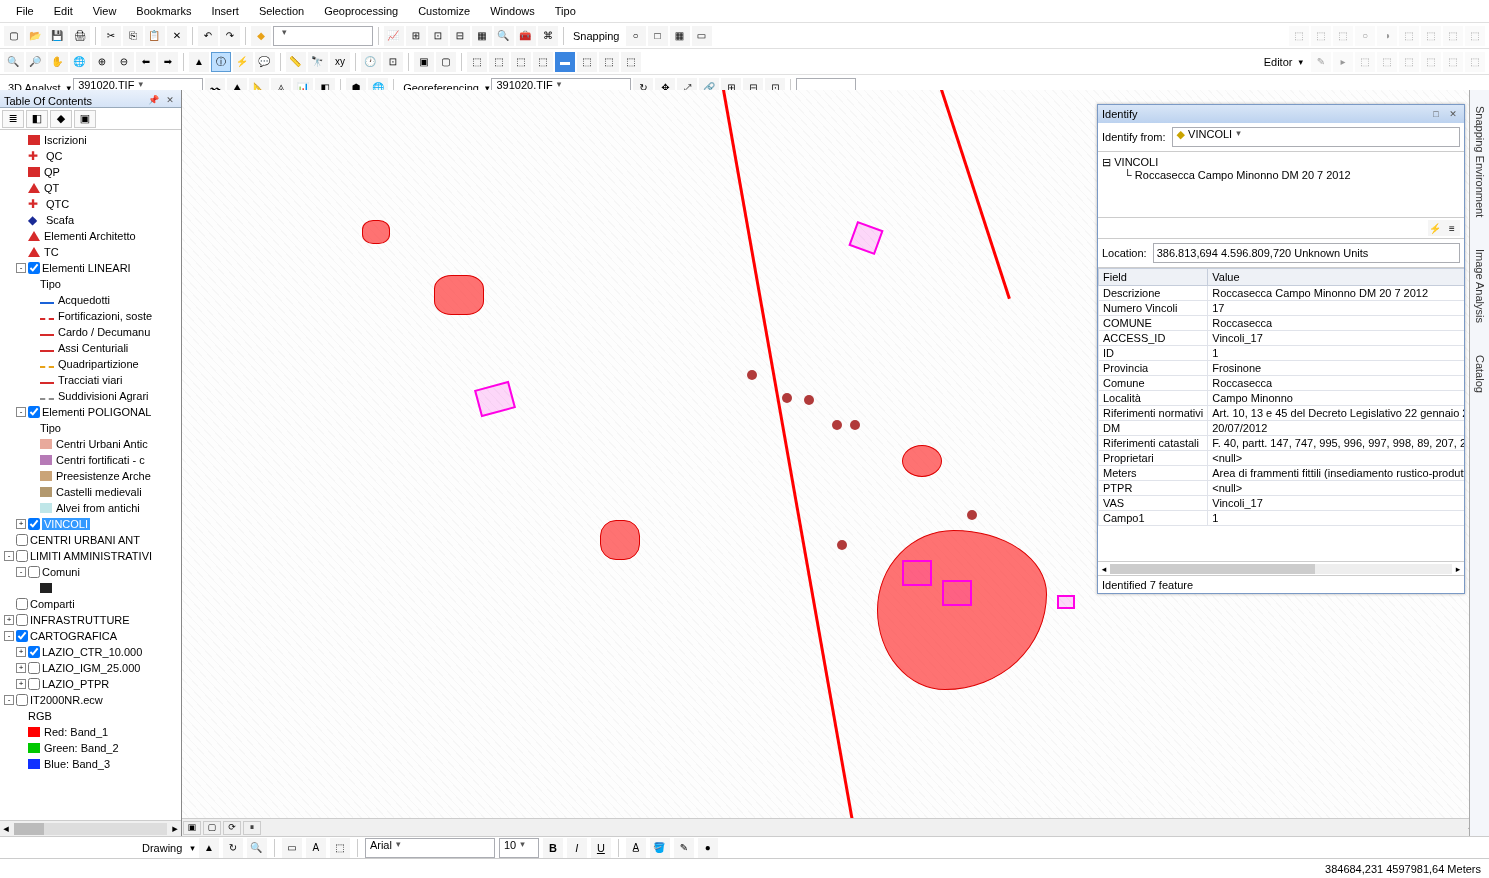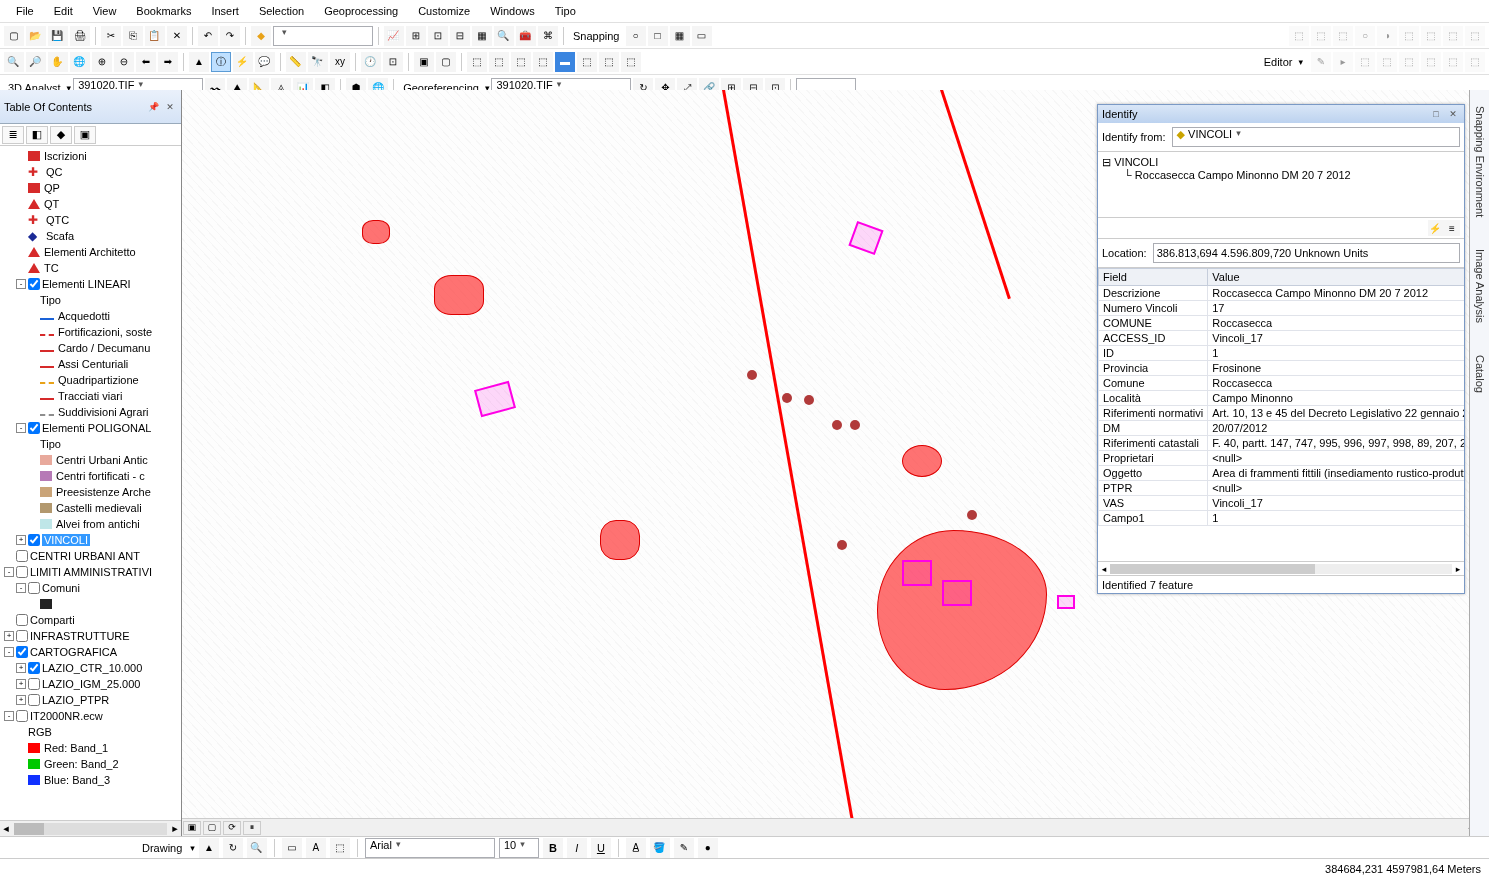--- a/index.html
+++ b/index.html
@@ -7,21 +7,21 @@
 .menubar{height:22px;display:flex;align-items:center;padding:0 6px;gap:0}
 .menu-item{padding:3px 10px;cursor:pointer}
 .toolbar-row{height:26px;border-top:1px solid #e0e0e0;display:flex;align-items:center;padding:0 4px;gap:2px}
 .toolbar-btn{width:20px;height:20px;border:1px solid transparent;background:#f5f5f5;display:inline-flex;align-items:center;justify-content:center;font-size:10px;cursor:pointer}
 .toolbar-sep{width:1px;height:18px;background:#ccc;margin:0 3px}
 .dropdown{height:20px;border:1px solid #abadb3;background:#fff;padding:0 4px;display:inline-flex;align-items:flex-start;font-size:11px}
 .dropdown::after{content:"▾";margin-left:4px;font-size:9px;color:#555}
 .toolbar-label{padding:0 4px}
 .main-area{position:absolute;top:90px;bottom:42px;left:0;right:0;display:flex}
 .toc-panel{width:182px;border-right:1px solid #888;display:flex;flex-direction:column;background:#fff}
-.toc-header{height:34px;background:linear-gradient(#eaf1fb,#d5e3f6);border-bottom:1px solid #9ab;padding:0 4px;display:flex;align-items:center;justify-content:space-between;font-size:11px}
+.toc-header{height:18px;background:linear-gradient(#eaf1fb,#d5e3f6);border-bottom:1px solid #9ab;padding:0 4px;display:flex;align-items:flex-end;justify-content:space-between;font-size:11px}
 .toc-header-btns{display:flex;gap:2px}
 .toc-header-btn{width:14px;height:14px;font-size:9px;color:#555;cursor:pointer;display:inline-flex;align-items:center;justify-content:center}
 .toc-toolbar{height:22px;border-bottom:1px solid #ccc;display:flex;align-items:center;gap:2px;padding:0 2px}
 .toc-tab{width:22px;height:18px;border:1px solid #ccc;background:#f9f9f9;display:inline-flex;align-items:center;justify-content:center}
 .toc-tree{flex:1;overflow:auto;padding:2px 0}
 .tree-row{display:flex;align-items:center;height:16px;white-space:nowrap}
 .tree-indent{display:inline-block}
 .tree-exp{width:10px;height:10px;border:1px solid #888;font-size:8px;line-height:8px;text-align:center;margin-right:2px;cursor:pointer}
 .tree-chk{width:12px;height:12px;margin-right:2px}
 .tree-sym{width:14px;height:10px;margin-right:4px;display:inline-block}
@@ -537,21 +537,21 @@
               </tr>
               <tr>
                 <td>Riferimenti catastali</td>
                 <td>F. 40, partt. 147, 747, 995, 996, 997, 998, 89, 207, 208, 441, 70</td>
               </tr>
               <tr>
                 <td>Proprietari</td>
                 <td>&lt;null&gt;</td>
               </tr>
               <tr>
-                <td>Oggetto</td>
+                <td>Meters</td>
                 <td>Area di frammenti fittili (insediamento rustico-produttivo di età me</td>
               </tr>
               <tr>
                 <td>PTPR</td>
                 <td>&lt;null&gt;</td>
               </tr>
               <tr>
                 <td>VAS</td>
                 <td>Vincoli_17</td>
               </tr>

